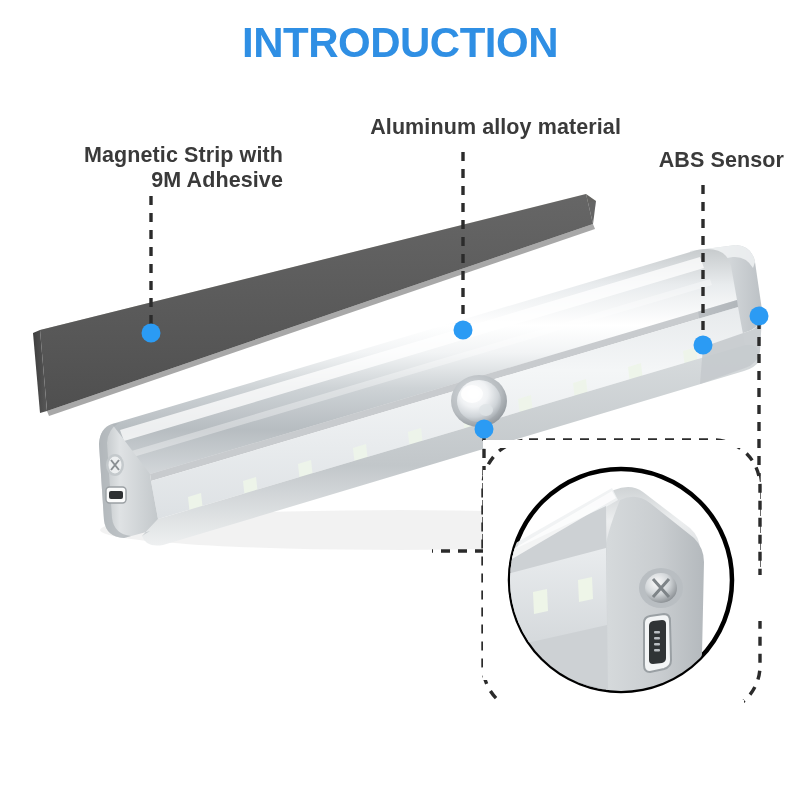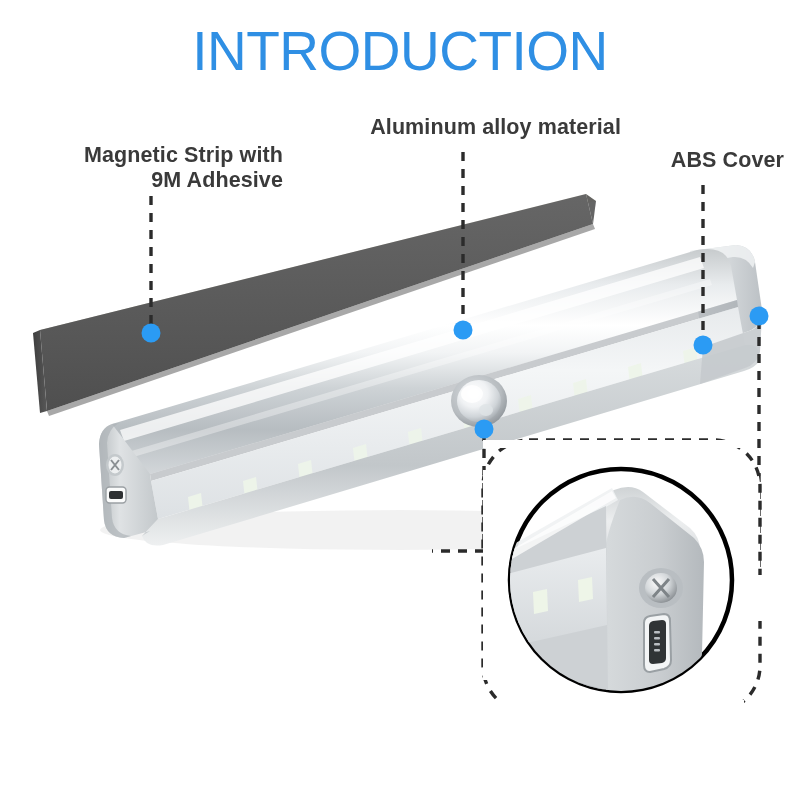--- a/index.html
+++ b/index.html
@@ -33,22 +33,22 @@
     line-height: 1.16;
     white-space: pre;
     text-align: right;
   }
   #title {
     position: absolute;
     left: 0;
     top: 19px;
     width: 800px;
     text-align: center;
-    font-weight: normal;
-    font-size: 55px;
+    font-weight: bold;
+    font-size: 42px;
     letter-spacing: -0.5px;
     color: #2f8fe4;
   }
   #label-magnetic {
     left: 31px;
     top: 143px;
     width: 252px;
     font-size: 21.5px;
   }
   #label-aluminum {
@@ -319,17 +319,17 @@
     </g>
   </svg>
 
   <div id="title">INTRODUCTION</div>
 
   <div class="label" id="label-magnetic">Magnetic Strip with
 9M Adhesive</div>
 
   <div class="label" id="label-aluminum">Aluminum alloy material</div>
 
-  <div class="label" id="label-abs">ABS Cover</div>
+  <div class="label" id="label-abs">ABS Sensor</div>
 
 
 
 </div>
 
 </body></html>

